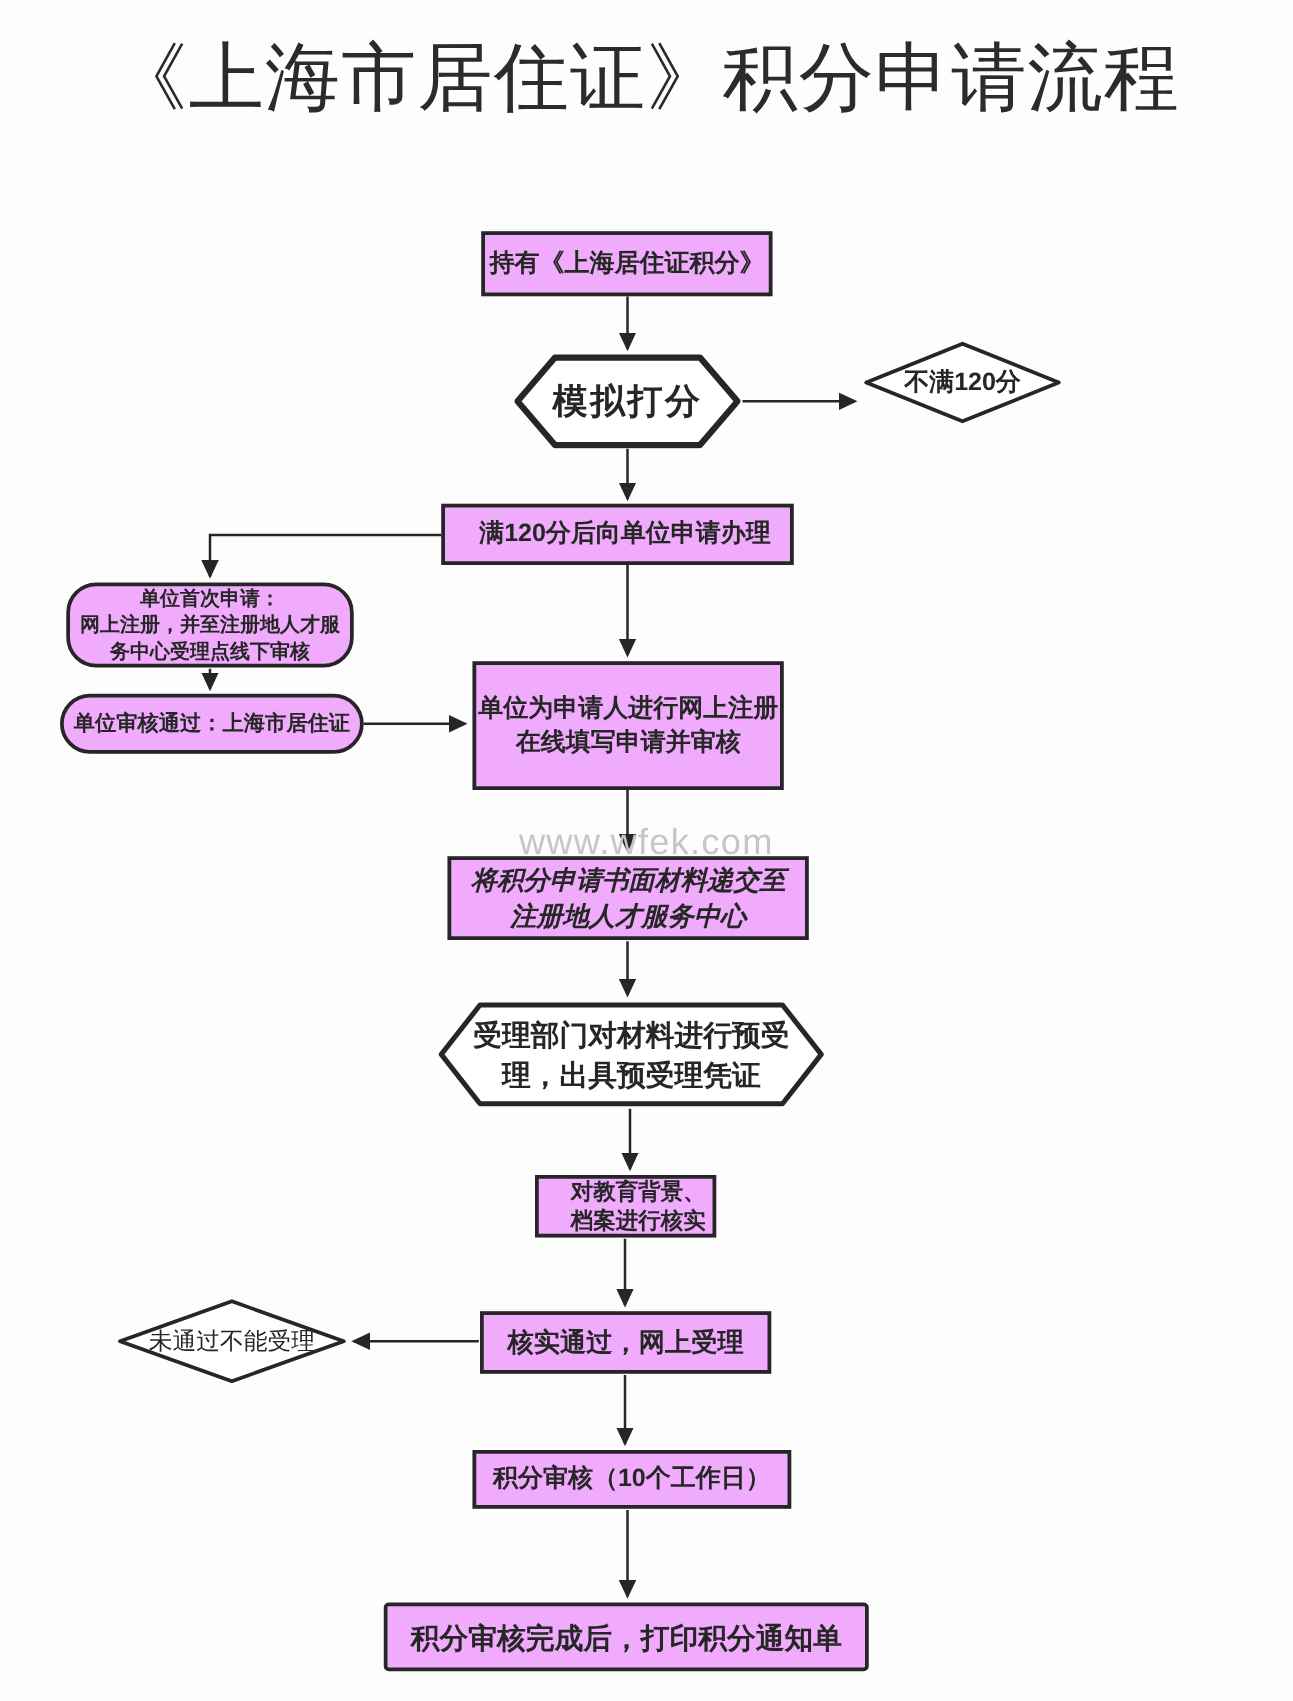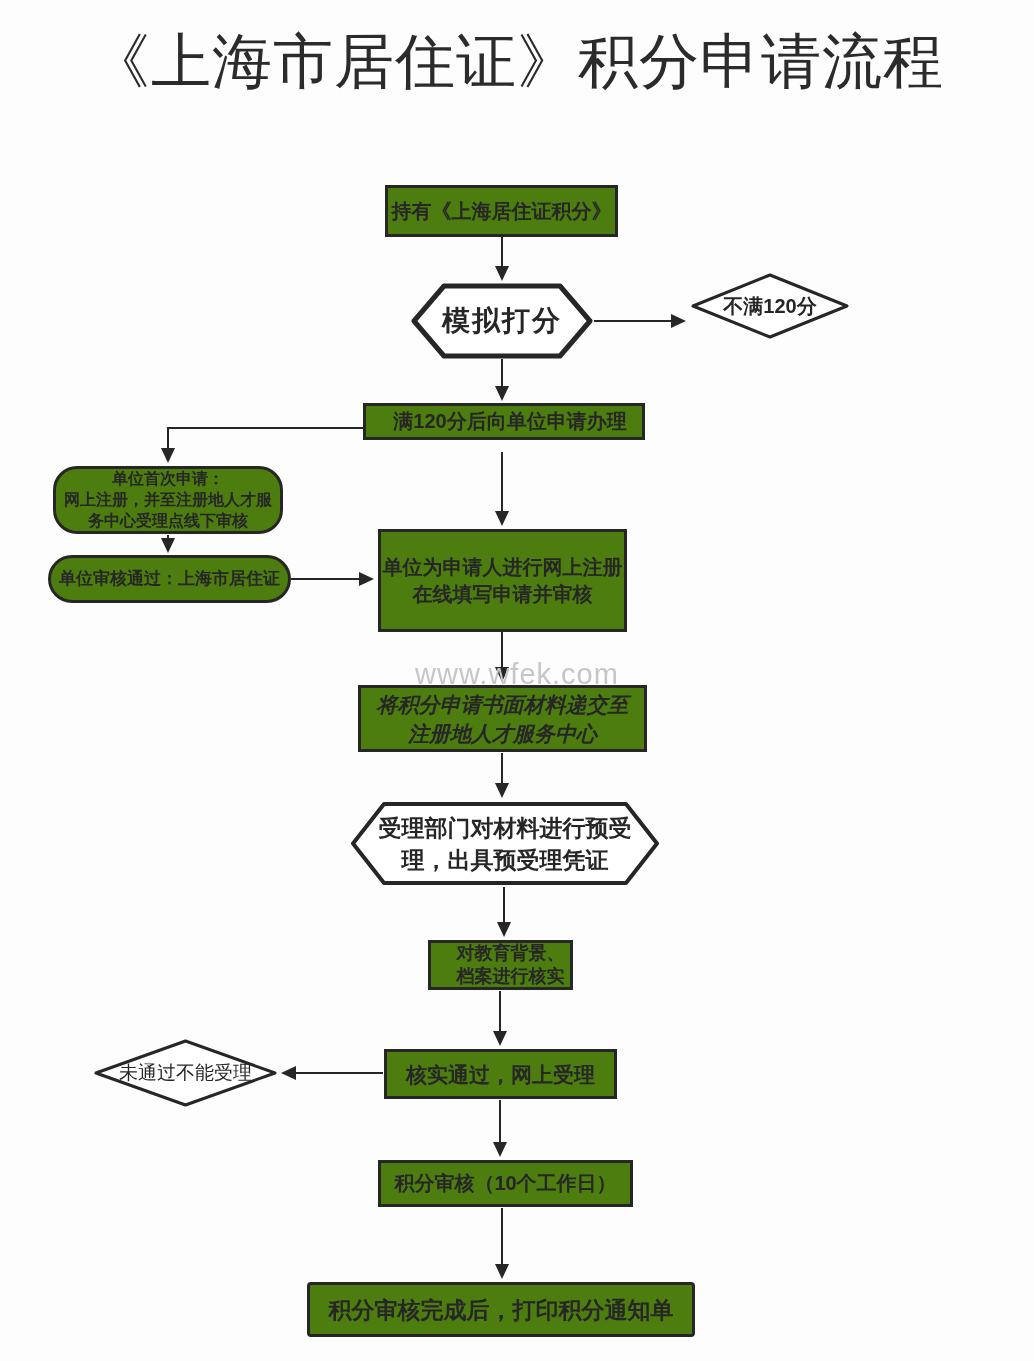--- a/index.html
+++ b/index.html
@@ -7,35 +7,35 @@
   .stage{position:relative;width:1034px;height:1361px;background:#fdfdfd;overflow:hidden;}
 
   .title{position:absolute;left:0;top:22px;width:100%;text-align:center;
          font-size:60px;font-weight:normal;color:#2b2b2b;letter-spacing:1px;}
 
   .conn{position:absolute;left:0;top:0;width:1034px;height:1361px;z-index:1;}
 
   .node{position:absolute;z-index:2;display:flex;align-items:center;justify-content:center;
         text-align:center;color:#262626;}
   .node .label{position:relative;z-index:2;white-space:pre-line;font-weight:bold;color:#262626;}
-  .box{background:#4d7c0f;border:3px solid #262626;box-sizing:border-box;}
+  .box{background:#f0abfc;border:3px solid #262626;box-sizing:border-box;}
   .shape{position:absolute;left:0;top:0;width:100%;height:100%;z-index:1;}
   .shape polygon{fill:#ffffff;stroke:#262626;stroke-linejoin:round;}
 
   .f20{font-size:20px;line-height:27px;}
   .f21{font-size:21px;line-height:29px;}
   .f16{font-size:16px;line-height:21px;}
   .f17{font-size:17px;line-height:22px;}
   .f18{font-size:18px;line-height:23px;padding-left:20px;}
   .f23{font-size:23px;line-height:32px;}
   .f24{font-size:23px;line-height:30px;}
   .f32{font-size:28px;line-height:36px;letter-spacing:2px;}
   .thin .label{font-weight:400;font-size:19px;}
 
-  .round-lg{border-radius:24px;align-items:flex-end;}
+  .round-lg{border-radius:24px;}
   .round-pill{border-radius:26px;}
   .round-sm{border-radius:4px;}
 
   .watermark{position:absolute;left:0;top:658px;width:1034px;text-align:center;
              font-size:29px;color:#c6c6c6;letter-spacing:1px;z-index:5;}
 </style>
 </head>
 <body>
 
 <div class="stage">
@@ -77,21 +77,21 @@
     <span class="label">模拟打分</span>
   </div>
 
   <div class="node f20" style="left:690px;top:272px;width:160px;height:68px;">
     <svg class="shape" viewBox="0 0 160 68">
       <polygon points="3,34 80,3 157,34 80,65" stroke-width="3"></polygon>
     </svg>
     <span class="label">不满120分</span>
   </div>
 
-  <div class="node box f20" style="left:363px;top:403px;width:282px;height:37px;padding-left:12px;">
+  <div class="node box f20" style="left:353px;top:403px;width:282px;height:49px;padding-left:12px;">
     <span class="label">满120分后向单位申请办理</span>
   </div>
 
   <div class="node box round-lg f16" style="left:53px;top:466px;width:230px;height:68px;">
     <span class="label">单位首次申请：
 网上注册，并至注册地人才服
 务中心受理点线下审核</span>
   </div>
 
   <div class="node box round-pill f17" style="left:48px;top:555px;width:243px;height:48px;">

